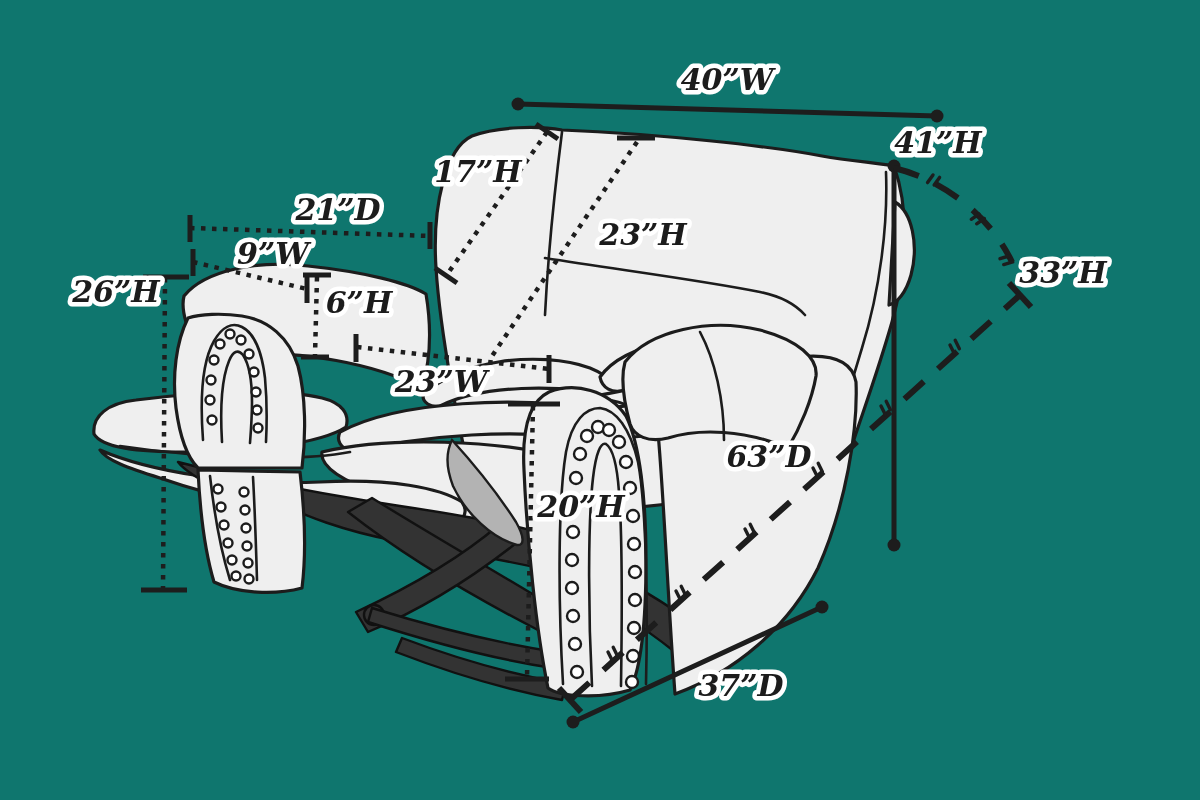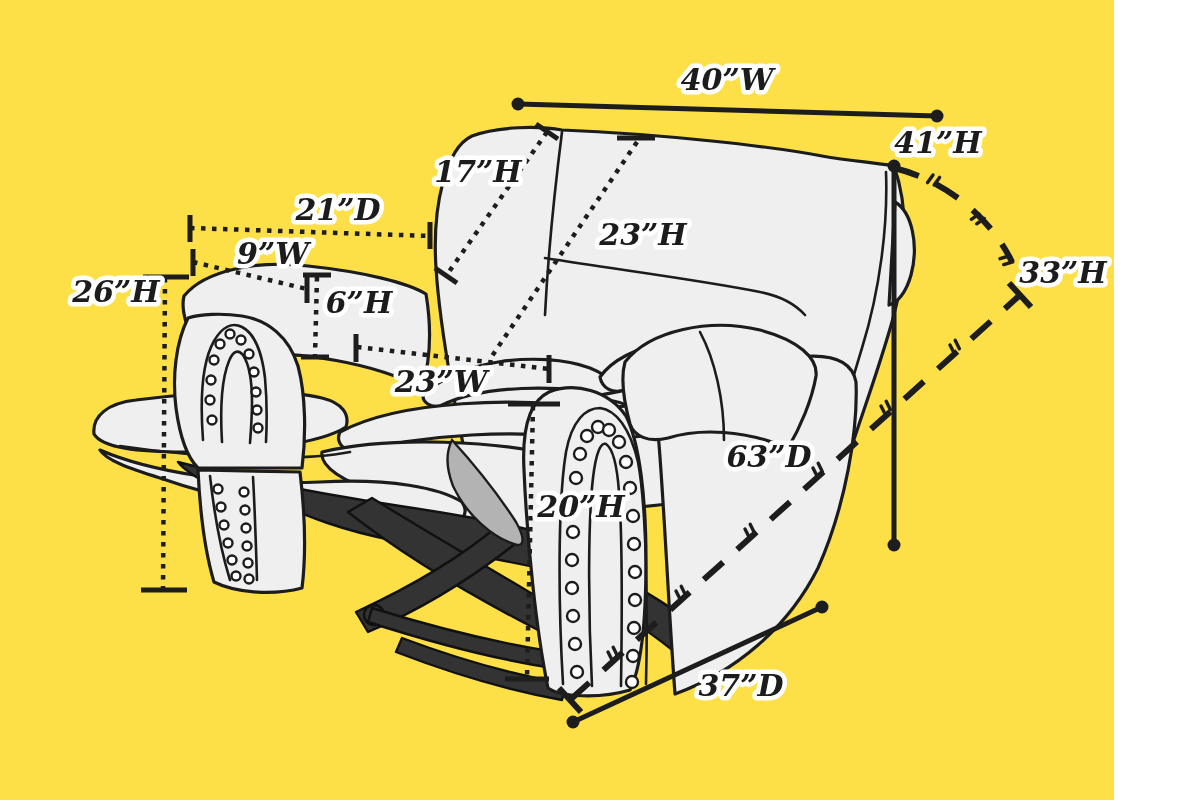--- a/index.html
+++ b/index.html
@@ -1,17 +1,17 @@
 <!DOCTYPE html>
 <html><head>
 <meta charset="utf-8">
 <style>
   html,body{margin:0;padding:0;background:#ffffff;}
   body{width:1200px;height:800px;overflow:hidden;}
-  .stage{position:relative;width:1114px;height:800px;background:#fde047;}
+  .stage{position:relative;width:1200px;height:800px;background:#0f766e;}
   svg{display:block;}
   .chair-fill{fill:#efefef;stroke:#1c1c1c;stroke-width:3.2;stroke-linejoin:round;}
   .chair-seam{fill:none;stroke:#1c1c1c;stroke-width:2.6;stroke-linecap:round;}
   .mech{fill:#333333;stroke:#111111;stroke-width:2.4;stroke-linejoin:round;}
   .shade{fill:#b3b3b3;stroke:#1c1c1c;stroke-width:2.4;}
   .nail{fill:#ffffff;stroke:#1c1c1c;stroke-width:2.4;}
   .dim-solid{stroke:#1d1d1d;stroke-width:5;fill:none;stroke-linecap:round;}
   .dim-dot{stroke:#1d1d1d;stroke-width:4.5;fill:none;stroke-dasharray:4.5 6.5;stroke-linecap:butt;}
   .dim-dash{stroke:#1d1d1d;stroke-width:6;fill:none;stroke-dasharray:26 19;stroke-linecap:butt;}
   .dim-tick{stroke:#1d1d1d;stroke-width:5;stroke-linecap:butt;}

